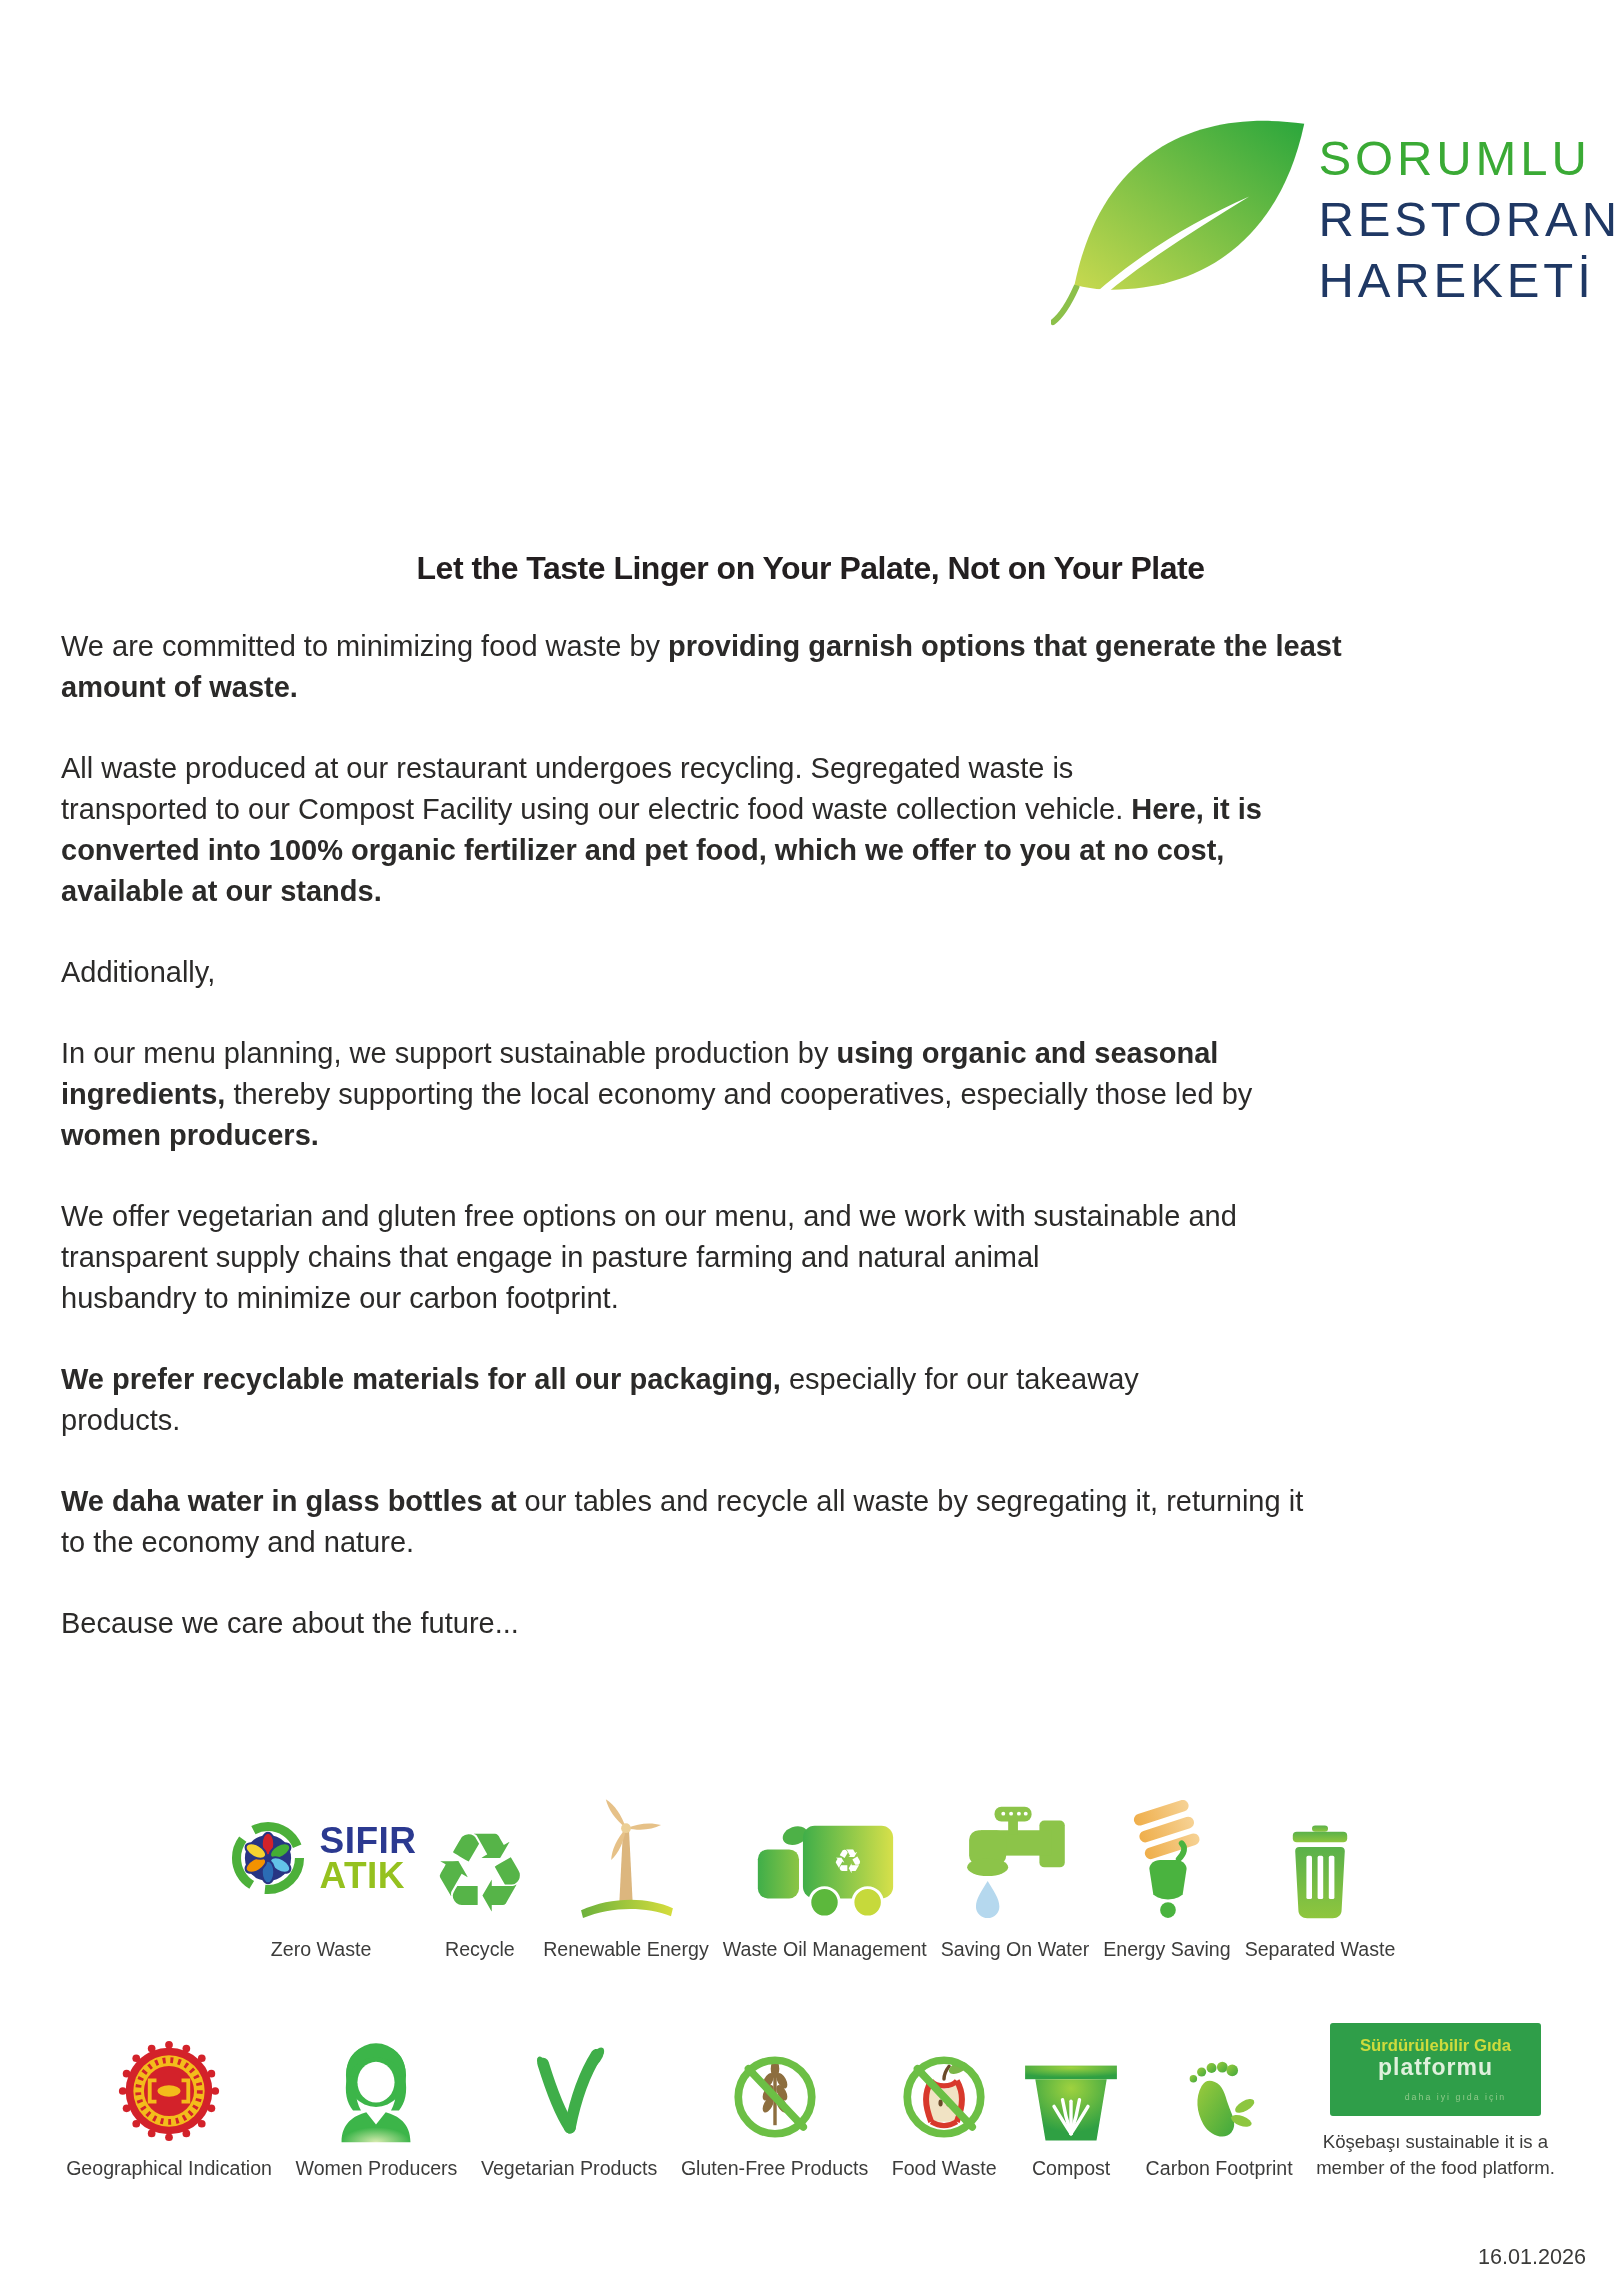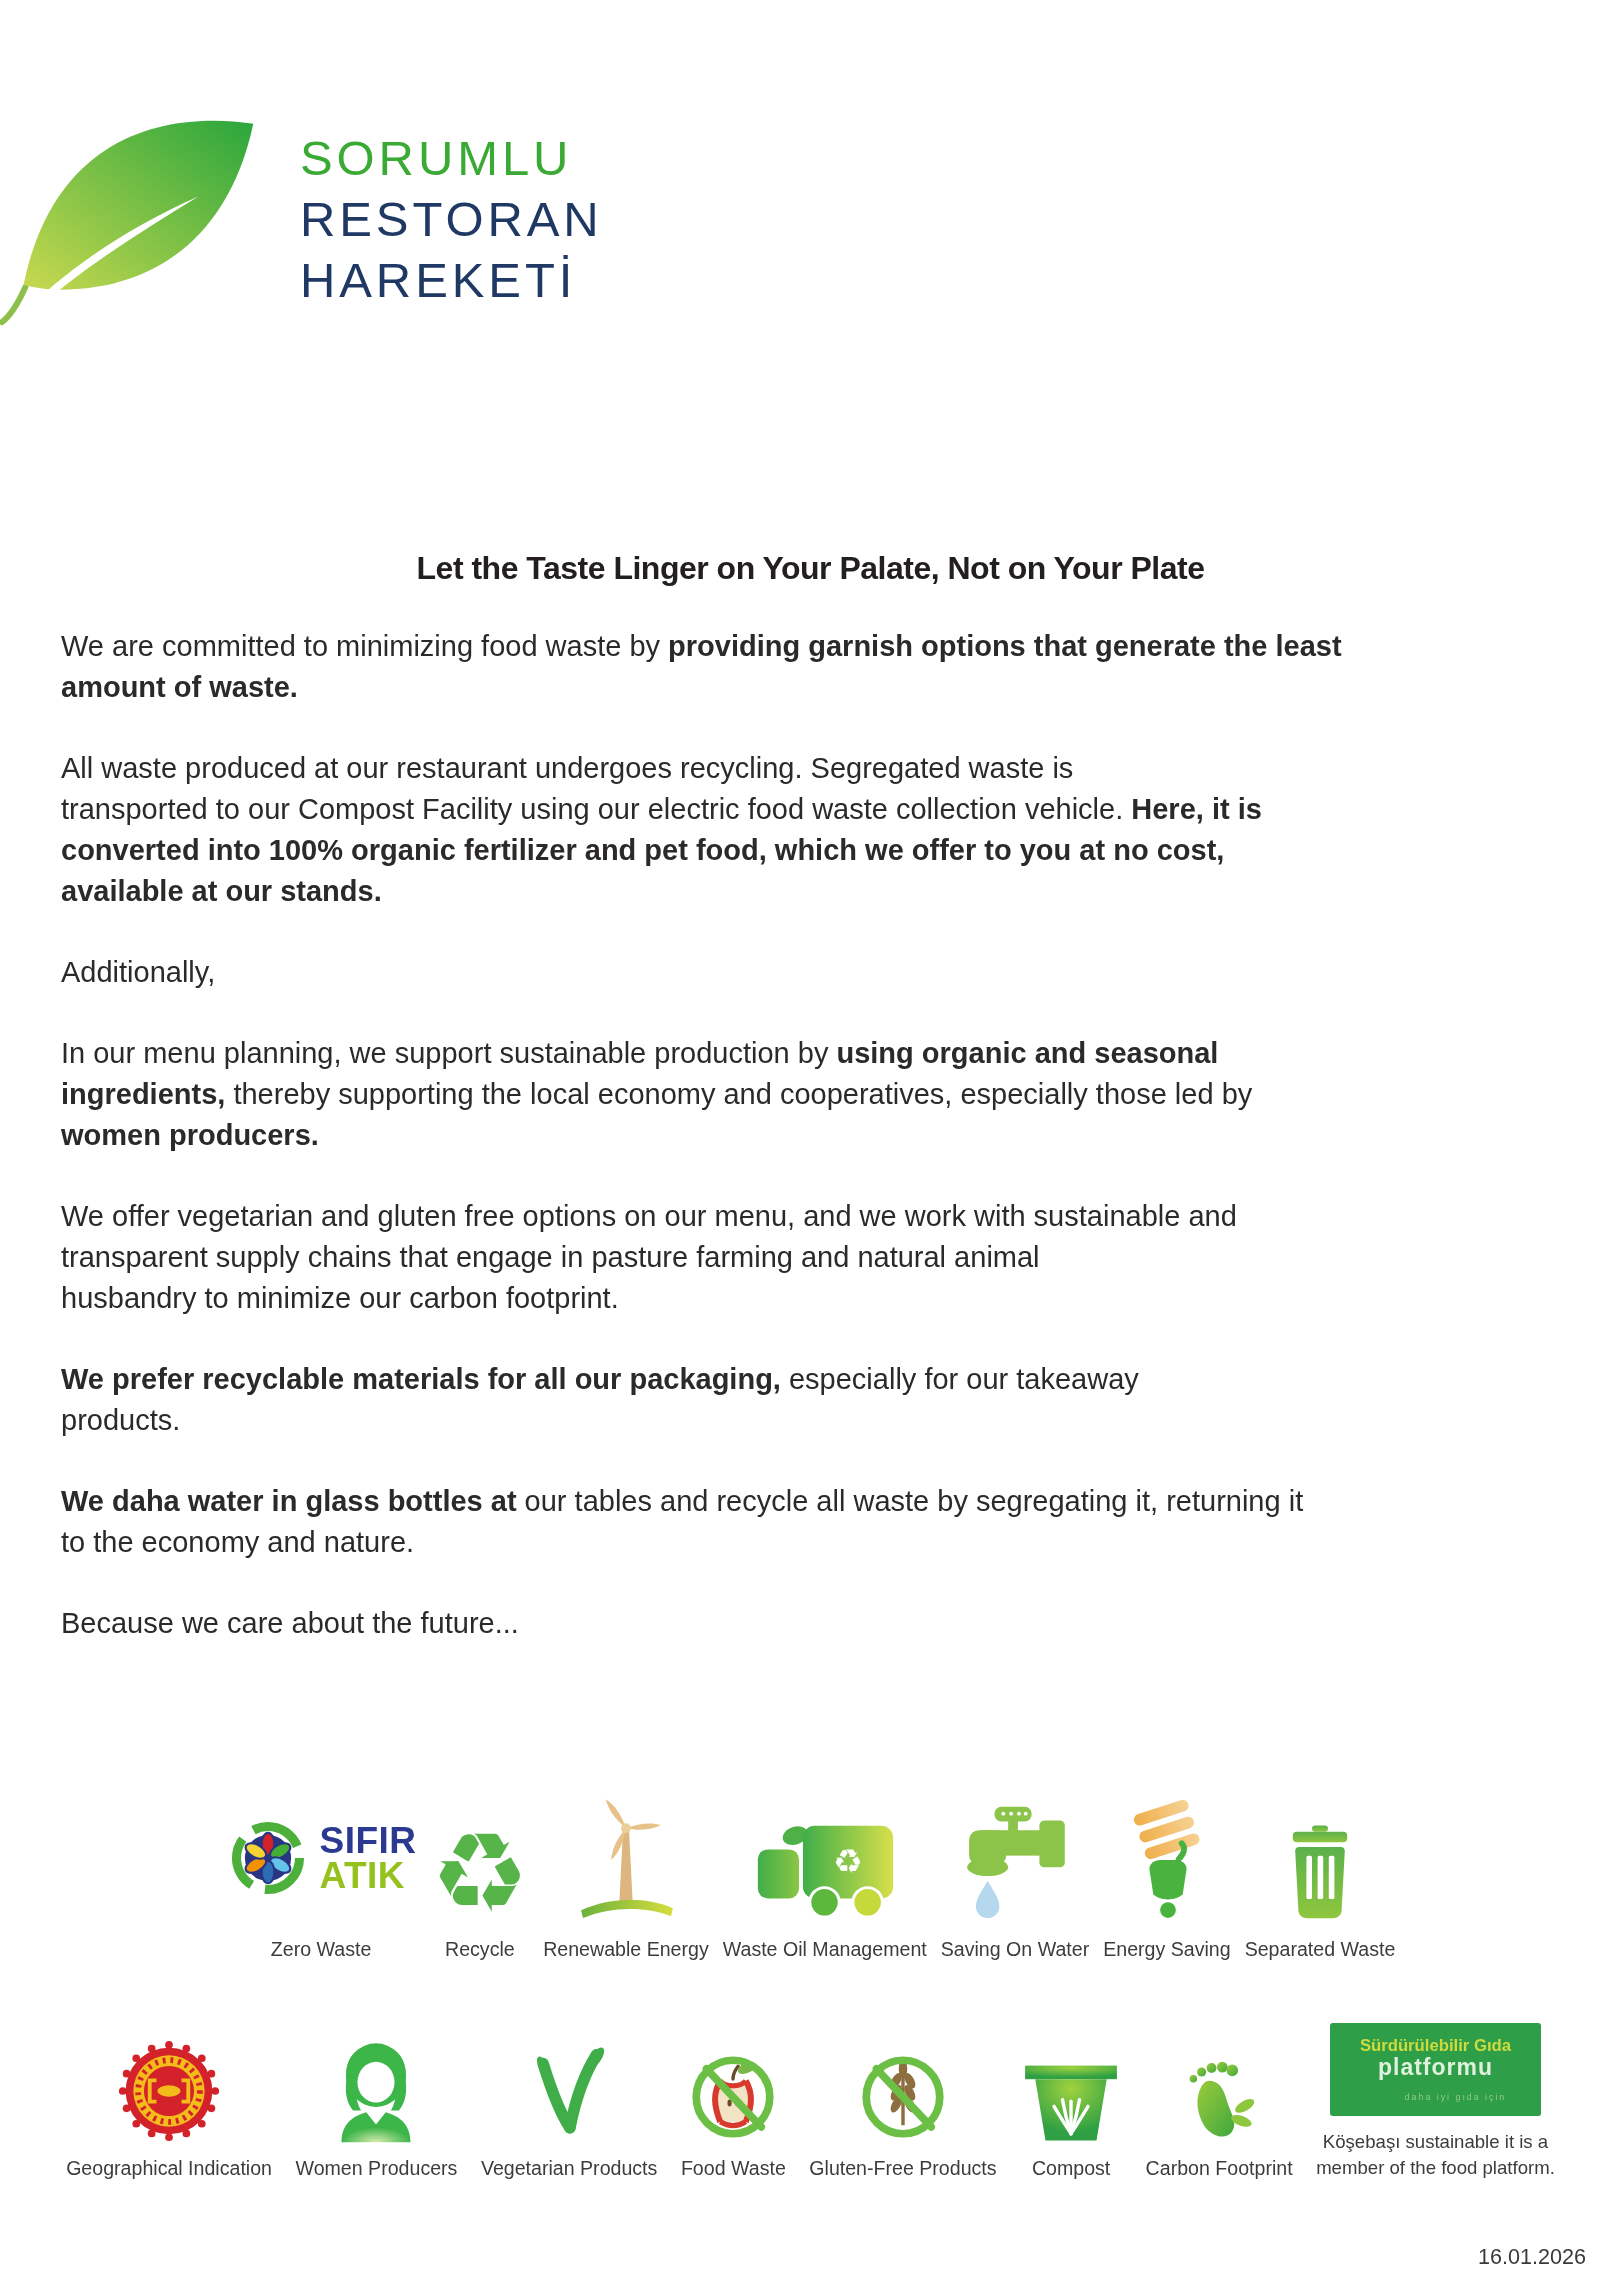--- a/index.html
+++ b/index.html
@@ -1,21 +1,21 @@
 <!DOCTYPE html>
 <html><head>
 <meta charset="utf-8">
 <style>
   * { margin:0; padding:0; box-sizing:border-box; }
   html,body { background:#ffffff; }
   body { font-family:"Liberation Sans", sans-serif; color:#2b2a29; }
   .page { position:relative; width:1621px; height:2293px; background:#ffffff; overflow:hidden; margin:0 auto; }
 
   
-  .logo-row { margin-top:108px; display:flex; justify-content:flex-start; align-items:center; gap:33px; }
+  .logo-row { margin-top:108px; display:flex; justify-content:flex-end; align-items:center; }
   .logo-text { font-weight:300; font-size:49px; line-height:61px; letter-spacing:3.9px; }
   .logo-line1 { color:#3aaa35; }
   .logo-line2, .logo-line3 { color:#1f3864; }
 
   
   .headline { margin-top:220px; text-align:center; font-size:32px; font-weight:700; color:#231f20; letter-spacing:-0.5px; }
 
   
   .body-copy { margin:39px 59px 0 61px; font-size:29px; line-height:41px; color:#2b2a29; }
   .body-copy p { white-space:pre-wrap; margin:0 0 40px 0; }
@@ -308,58 +308,58 @@
           <ellipse cx="85" cy="16" rx="6" ry="14" fill="#3fae49" transform="rotate(35 85 16)"></ellipse>
           <ellipse cx="26" cy="24" rx="5" ry="11" fill="#3fae49" transform="rotate(-30 26 24)"></ellipse>
         </svg>
       </div>
       <div class="icon-label">Vegetarian Products</div>
     </div>
 
     <div class="icon-cell">
       <div class="icon-box">
         <svg width="94" height="94" viewBox="0 0 110 110">
+          <g fill="#8d6e3f">
+            <line x1="55" y1="88" x2="55" y2="24" stroke="#8d6e3f" stroke-width="4"></line>
+            <ellipse cx="55" cy="22" rx="5" ry="11"></ellipse>
+            <ellipse cx="47" cy="36" rx="5" ry="10" transform="rotate(28 47 36)"></ellipse>
+            <ellipse cx="63" cy="36" rx="5" ry="10" transform="rotate(-28 63 36)"></ellipse>
+            <ellipse cx="47" cy="50" rx="5" ry="10" transform="rotate(28 47 50)"></ellipse>
+            <ellipse cx="63" cy="50" rx="5" ry="10" transform="rotate(-28 63 50)"></ellipse>
+            <ellipse cx="47" cy="64" rx="5" ry="10" transform="rotate(28 47 64)"></ellipse>
+            <ellipse cx="63" cy="64" rx="5" ry="10" transform="rotate(-28 63 64)"></ellipse>
+          </g>
+          <circle cx="55" cy="55" r="43" fill="none" stroke="#6cbf45" stroke-width="9"></circle>
+          <line x1="24" y1="22" x2="88" y2="90" stroke="#6cbf45" stroke-width="9" stroke-linecap="round"></line>
+        </svg>
+      </div>
+      <div class="icon-label">Gluten-Free Products</div>
+    </div>
+
+    <div class="icon-cell">
+      <div class="icon-box">
+        <svg width="94" height="94" viewBox="0 0 110 110">
           <path d="M40,38 C32,52 32,64 40,84 L70,84 C78,64 78,52 70,38 C60,48 50,48 40,38 Z" fill="#f1e3c4"></path>
           <path d="M40,36 C32,50 32,64 40,84" stroke="#d8392c" stroke-width="7" fill="none"></path>
           <path d="M70,36 C78,50 78,64 70,84" stroke="#d8392c" stroke-width="7" fill="none"></path>
           <path d="M40,36 C46,44 64,44 70,36" stroke="#d8392c" stroke-width="6" fill="none"></path>
           <path d="M40,84 C50,90 60,90 70,84" stroke="#d8392c" stroke-width="6" fill="none"></path>
           <ellipse cx="51" cy="62" rx="2.5" ry="4" fill="#6b4a2a"></ellipse>
           <ellipse cx="60" cy="62" rx="2.5" ry="4" fill="#6b4a2a"></ellipse>
           <path d="M55,34 C55,28 57,24 61,19" stroke="#6b4a2a" stroke-width="4" fill="none" stroke-linecap="round"></path>
           <ellipse cx="71" cy="21" rx="11" ry="6" fill="#7ab648" transform="rotate(-25 71 21)"></ellipse>
           <circle cx="55" cy="55" r="43" fill="none" stroke="#6cbf45" stroke-width="9"></circle>
           <line x1="24" y1="22" x2="88" y2="90" stroke="#6cbf45" stroke-width="9" stroke-linecap="round"></line>
         </svg>
       </div>
       <div class="icon-label">Food Waste</div>
     </div>
 
     <div class="icon-cell">
       <div class="icon-box">
-        <svg width="94" height="94" viewBox="0 0 110 110">
-          <g fill="#8d6e3f">
-            <line x1="55" y1="88" x2="55" y2="24" stroke="#8d6e3f" stroke-width="4"></line>
-            <ellipse cx="55" cy="22" rx="5" ry="11"></ellipse>
-            <ellipse cx="47" cy="36" rx="5" ry="10" transform="rotate(28 47 36)"></ellipse>
-            <ellipse cx="63" cy="36" rx="5" ry="10" transform="rotate(-28 63 36)"></ellipse>
-            <ellipse cx="47" cy="50" rx="5" ry="10" transform="rotate(28 47 50)"></ellipse>
-            <ellipse cx="63" cy="50" rx="5" ry="10" transform="rotate(-28 63 50)"></ellipse>
-            <ellipse cx="47" cy="64" rx="5" ry="10" transform="rotate(28 47 64)"></ellipse>
-            <ellipse cx="63" cy="64" rx="5" ry="10" transform="rotate(-28 63 64)"></ellipse>
-          </g>
-          <circle cx="55" cy="55" r="43" fill="none" stroke="#6cbf45" stroke-width="9"></circle>
-          <line x1="24" y1="22" x2="88" y2="90" stroke="#6cbf45" stroke-width="9" stroke-linecap="round"></line>
-        </svg>
-      </div>
-      <div class="icon-label">Gluten-Free Products</div>
-    </div>
-
-    <div class="icon-cell">
-      <div class="icon-box">
         <svg width="102" height="82" viewBox="0 0 120 96">
           <defs>
             <radialGradient id="potg" cx="0.5" cy="0.15" r="0.9">
               <stop offset="0" stop-color="#9fd23f"></stop>
                 <stop offset="0.8" stop-color="#2fa043"></stop>
             </radialGradient>
           </defs>
           <rect x="6" y="4" width="108" height="16" fill="url(#potg)"></rect>
           <polygon points="18,20 102,20 90,92 30,92" fill="url(#potg)"></polygon>
           <g stroke="#ffffff" stroke-width="4" fill="none" stroke-linecap="round">

